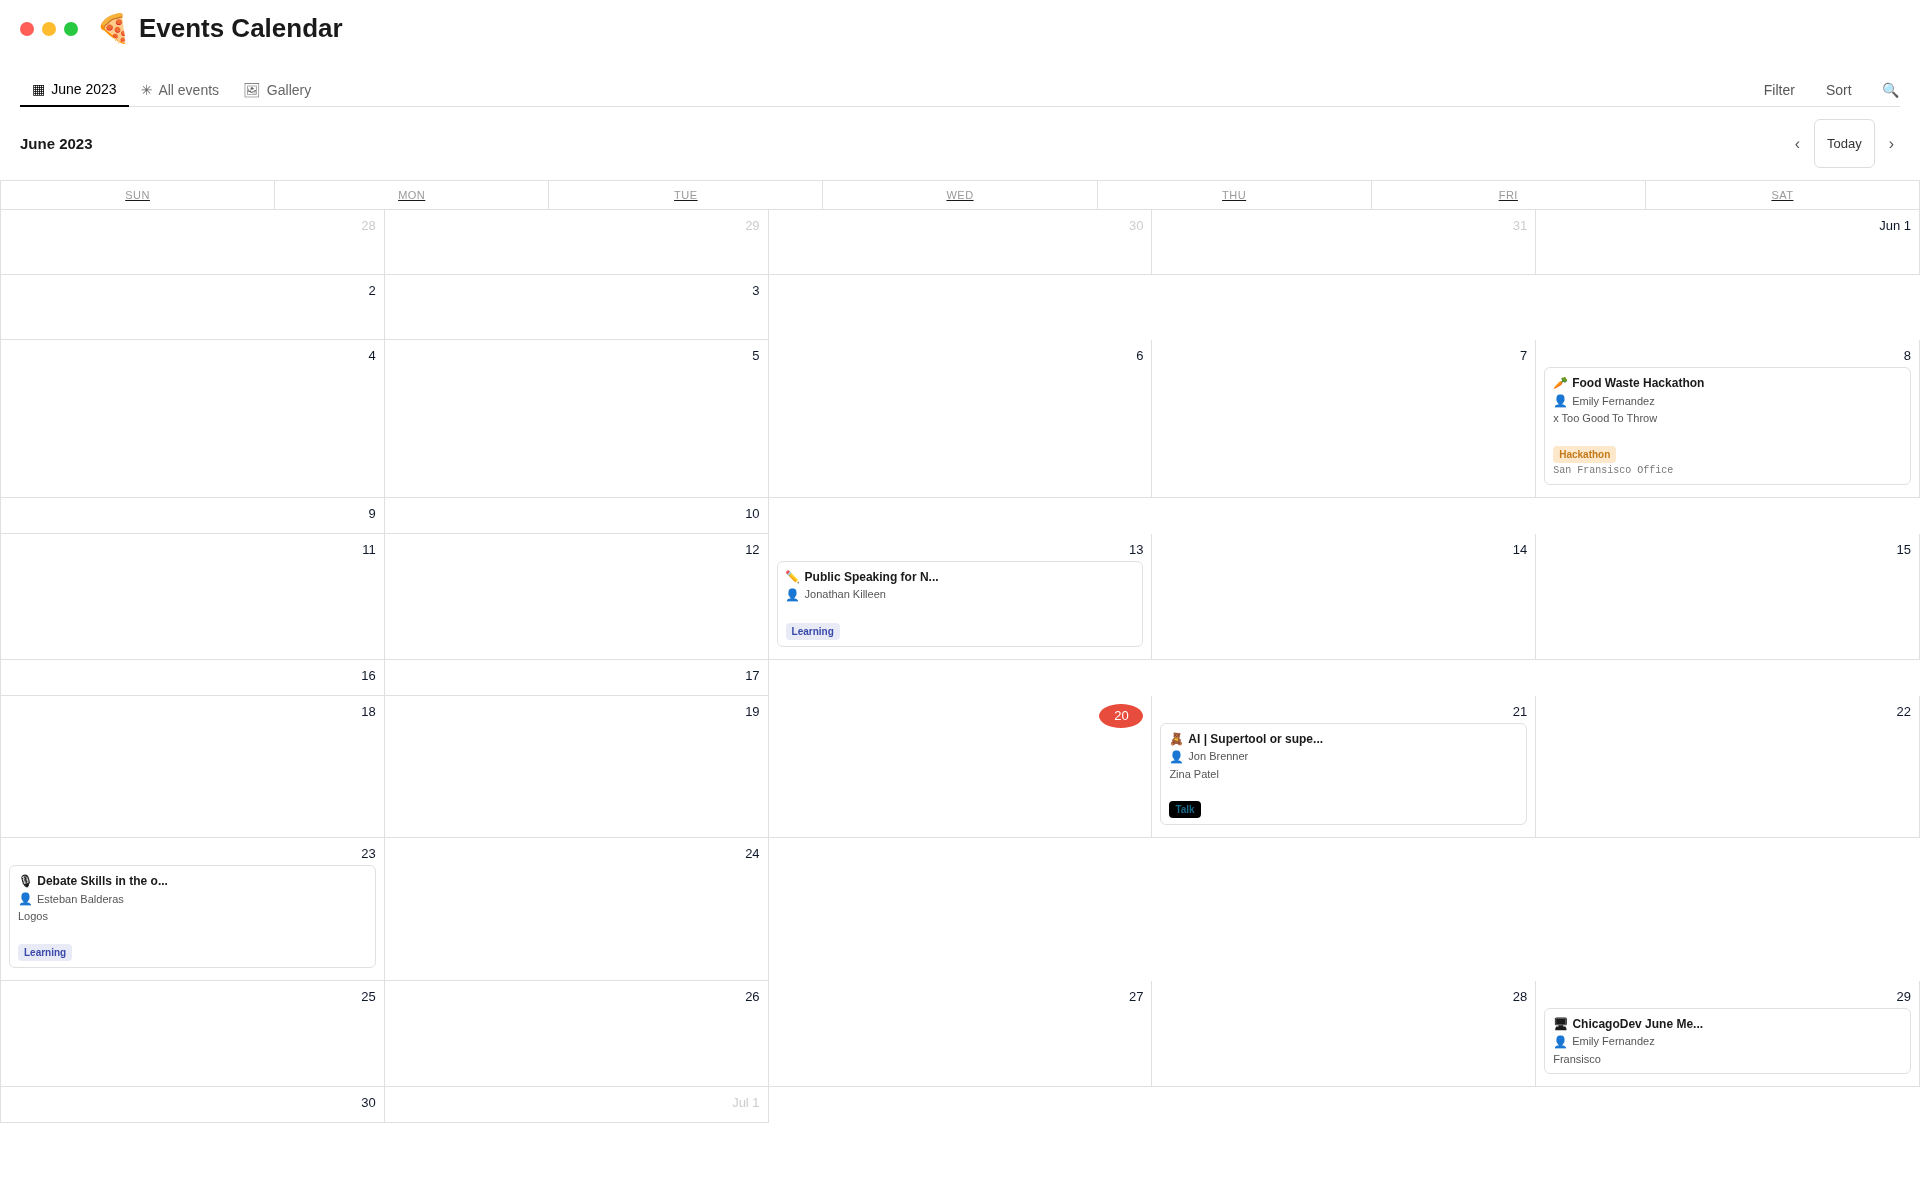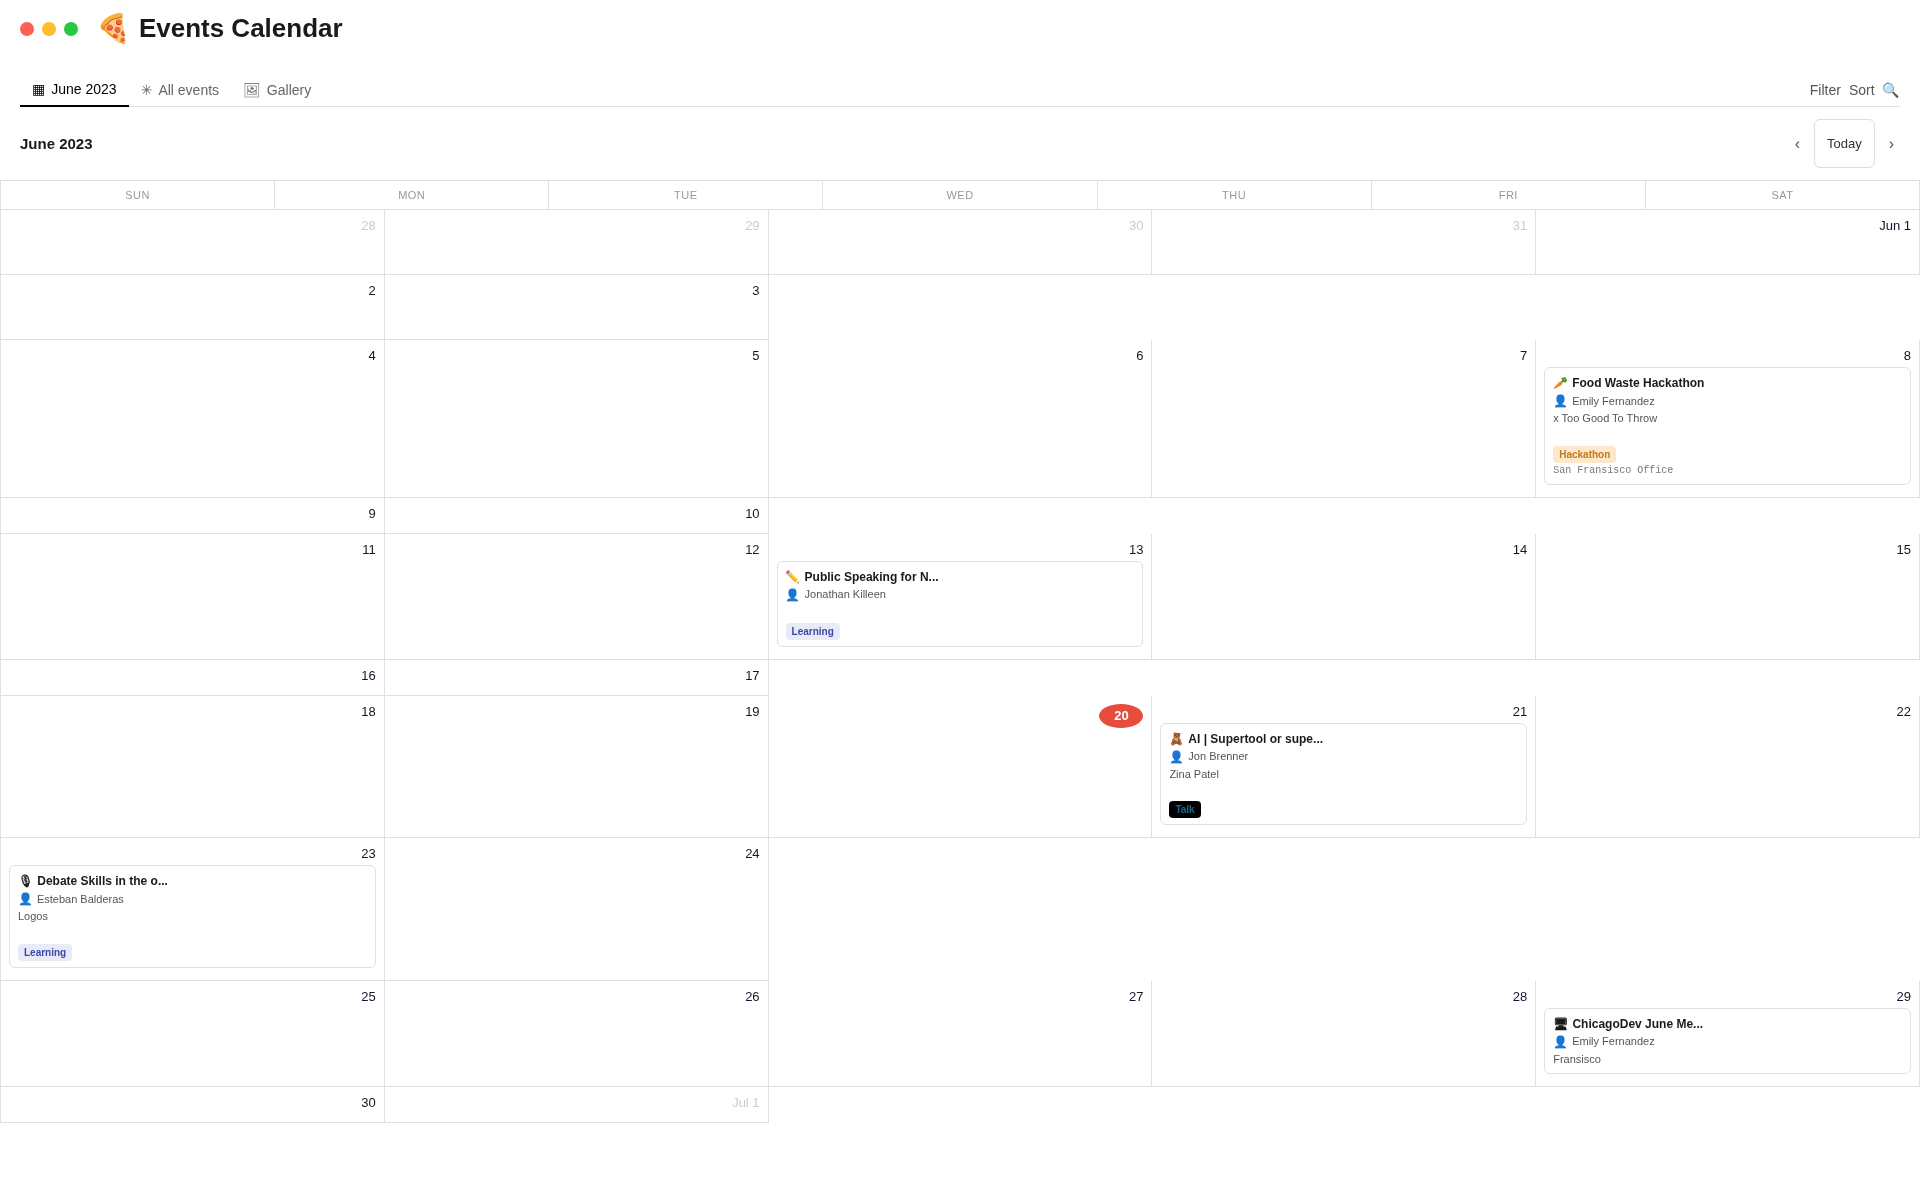--- a/index.html
+++ b/index.html
@@ -14,40 +14,40 @@
     .tl-green { background: #28c840; }
     .app-title { font-size: 26px; font-weight: 700; display: flex; align-items: center; gap: 8px; }
     .pizza-icon { font-size: 28px; }
 
     
     .header { padding: 16px 20px 0; }
     .tabs { display: flex; align-items: center; border-bottom: 1px solid #e0e0e0; margin-top: 12px; position: relative; }
     .tab { display: flex; align-items: center; gap: 6px; padding: 8px 12px; cursor: pointer; font-size: 14px; color: #666; text-decoration: none; }
     .tab.active { color: #000; border-bottom: 2px solid #000; margin-bottom: -1px; font-weight: 500; }
     .tab-icon { font-size: 14px; }
-    .header-actions { position: absolute; right: 0; display: flex; align-items: center; gap: 8px; color: #555; font-size: 14px; }
+    .header-actions { position: absolute; right: 0; display: flex; align-items: center; gap: 31px; color: #555; font-size: 14px; }
     .header-actions span { cursor: pointer; }
 
     
     .cal-header { display: flex; align-items: center; justify-content: space-between; padding: 12px 20px; }
     .month-title { font-weight: 600; font-size: 15px; }
     .nav-controls { display: flex; align-items: center; gap: 8px; }
     .nav-btn { background: none; border: none; cursor: pointer; font-size: 16px; color: #555; padding: 4px 6px; }
     .today-btn { background: none; border: 1px solid #ddd; border-radius: 6px; padding: 16px 12px; cursor: pointer; font-size: 13px; color: #333; }
 
     
     .calendar { width: 100%; border-top: 1px solid #e0e0e0; border-left: 1px solid #e0e0e0; }
-    .day-headers { display: grid; grid-template-columns: repeat(7, 1fr); background: #fff; }
+    .day-headers { display: grid; grid-template-columns: repeat(7, 1fr); background: #fff; text-decoration: underline; }
     .day-header { text-align: center; padding: 8px 0; font-size: 11px; color: #999; font-weight: 500; letter-spacing: 0.5px; border-right: 1px solid #e0e0e0; border-bottom: 1px solid #e0e0e0; }
     .weeks { display: flex; flex-direction: column; }
     .week-row { display: grid; grid-template-columns: repeat(5, 1fr); min-height: 130px; }
     .day-cell { border-right: 1px solid #e0e0e0; border-bottom: 1px solid #e0e0e0; padding: 8px; position: relative; vertical-align: top; }
     .day-cell.other-month .day-num { color: #ccc; }
     .day-num { font-size: 13px; color: #0f172a; text-align: right; margin-bottom: 4px; }
-    .day-num.today-circle { background: #e74c3c; color: #fff; width: 44px; height: 24px; border-radius: 50%; display: flex; align-items: center; justify-content: center; margin-left: auto; font-weight: 700; }
+    .day-num.today-circle { background: #e74c3c; color: #fff; width: 44px; height: 24px; border-radius: 50%; display: flex; align-items: center; justify-content: center; margin-left: auto; font-weight: 400; }
 
     
     .event-card { background: #fff; border: 1px solid #e0e0e0; border-radius: 6px; padding: 6px 8px; margin-bottom: 4px; font-size: 11px; line-height: 1.5; }
     .event-title { font-weight: 600; font-size: 12px; display: flex; align-items: center; gap: 4px; }
     .event-person { color: #555; display: flex; align-items: center; gap: 4px; }
     .event-org { color: #555; font-size: 11px; }
     .event-tag { display: inline-block; border-radius: 4px; padding: 1px 6px; font-size: 10px; font-weight: 700; margin-top: 19px; }
     .tag-hackathon { background: #fde8cc; color: #c47a1a; }
     .tag-learning { background: #e8eaf6; color: #3949ab; }
     .tag-talk { background: #000000; color: #1a6b8a; }

